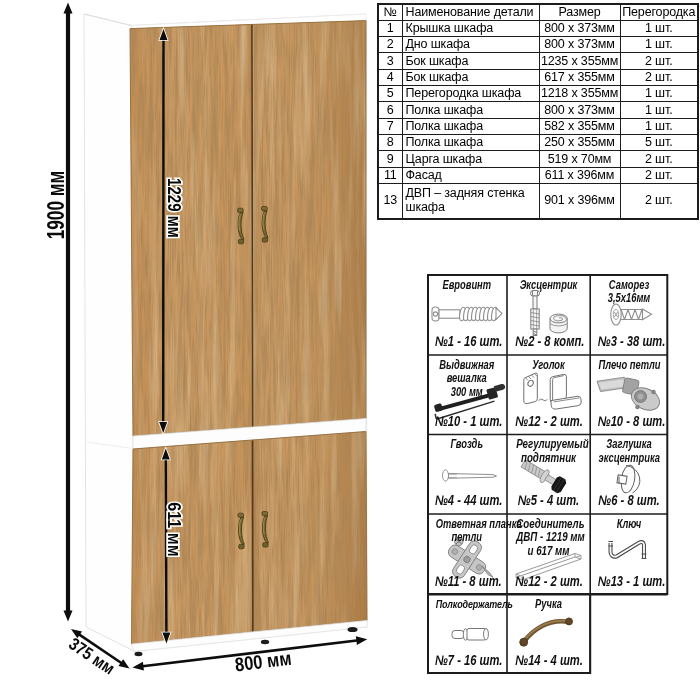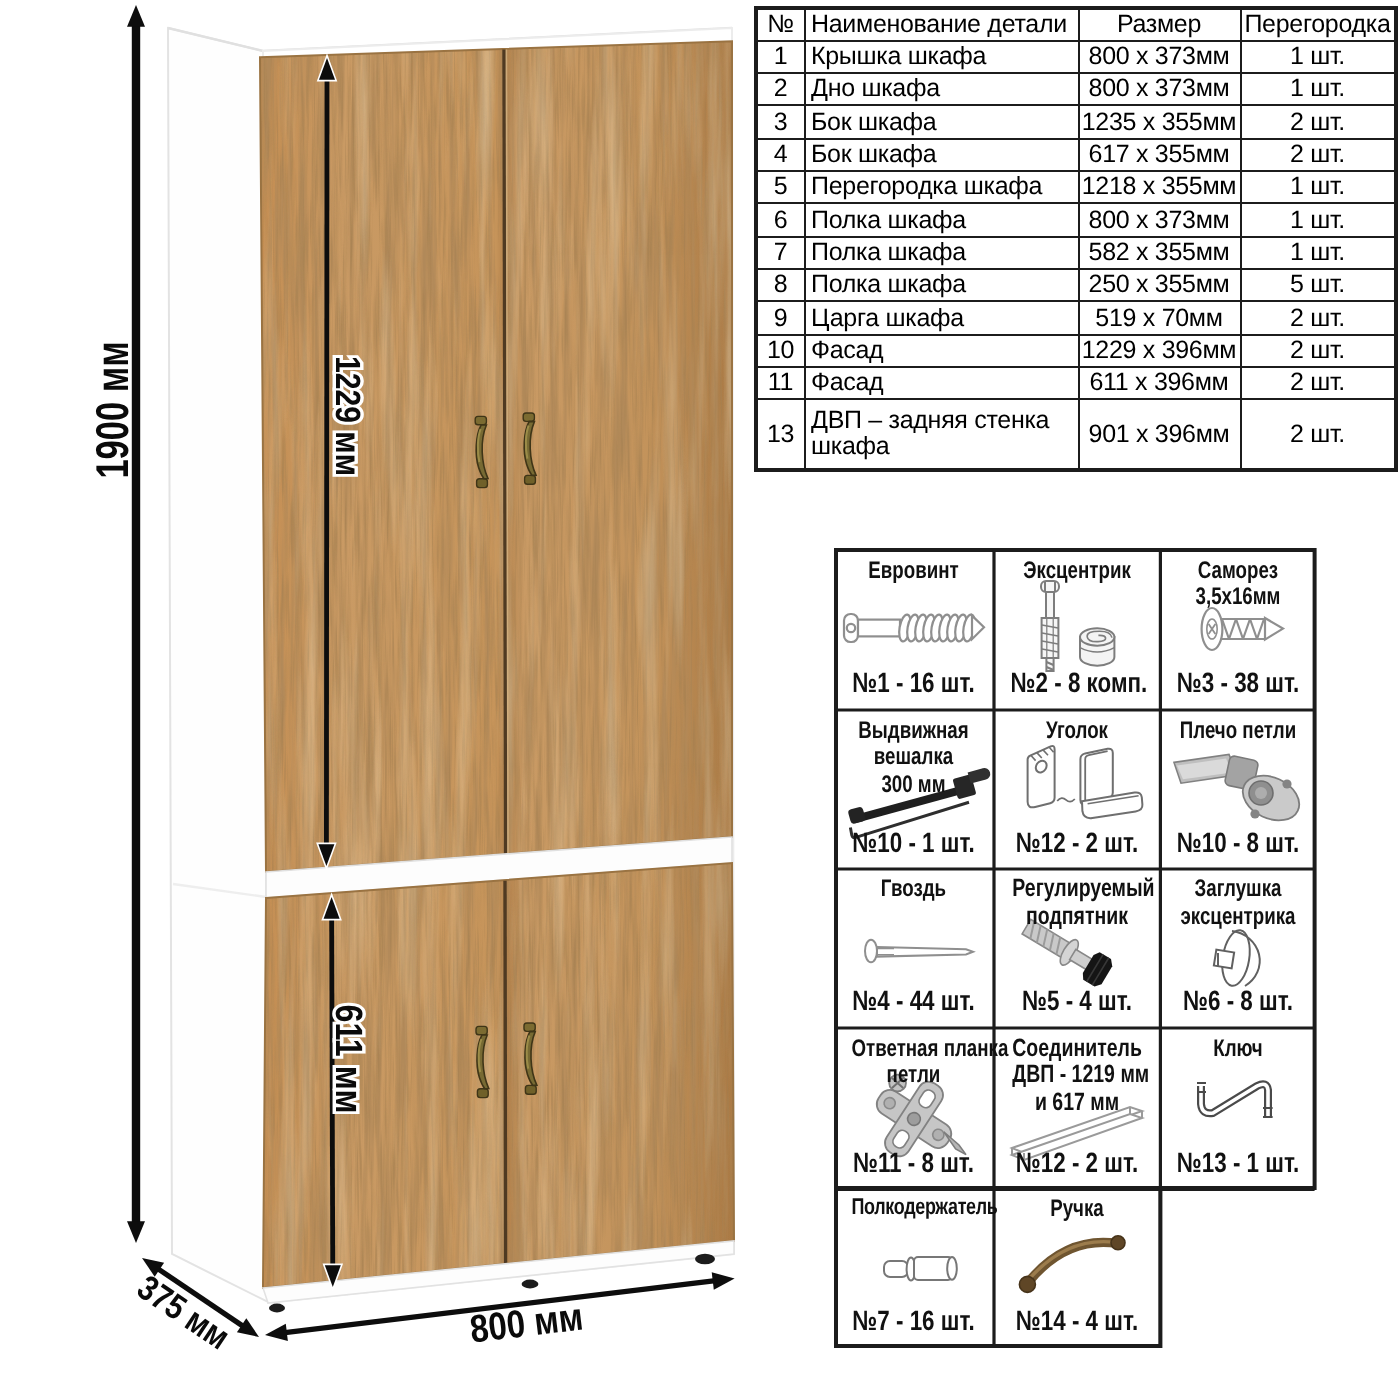--- a/index.html
+++ b/index.html
@@ -4,21 +4,21 @@
 <style>
   html,body{margin:0;padding:0;background:#fff;}
   #page{position:relative;width:700px;height:700px;background:#fff;overflow:hidden;
         font-family:"Liberation Sans",sans-serif;}
   #parts{position:absolute;left:377px;top:3px;border-collapse:collapse;
          font-size:12.5px;color:#000;table-layout:fixed;border:2px solid #1c1c1c;width:320px;}
   #parts .w{white-space:normal;line-height:13.5px;}
   #parts td{border:1px solid #1c1c1c;padding:0 1px 0 3px;overflow:hidden;line-height:13px;
             white-space:nowrap;letter-spacing:-0.15px;}
   #parts .c{text-align:center;padding:0;letter-spacing:-0.15px;}
-  #hw{position:absolute;left:417px;top:274px;width:244px;height:402px;font-weight:bold;}
+  #hw{position:absolute;left:427px;top:274px;width:244px;height:402px;font-weight:bold;font-style:italic;}
   .tt{position:absolute;text-align:center;font-size:12px;line-height:13.5px;color:#111;
       transform:scaleX(0.78);white-space:nowrap;}
   .ct{position:absolute;text-align:center;font-size:14px;color:#111;
       transform:scaleX(0.8);white-space:nowrap;}
 </style>
 </head>
 <body>
 <div id="page">
 
 <svg id="cab" width="400" height="700" style="position:absolute;left:0;top:0" xmlns="http://www.w3.org/2000/svg">
@@ -215,26 +215,20 @@
           <td class="c">250 х 355мм</td>
           <td class="c">5 шт.</td>
         </tr>
   <tr style="height:16.34px">
           <td class="c">9</td>
           <td>Царга шкафа</td>
           <td class="c">519 х 70мм</td>
           <td class="c">2 шт.</td>
         </tr>
   <tr style="height:16.34px">
-          <td class="c">10</td>
-          <td>Фасад</td>
-          <td class="c">1229 х 396мм</td>
-          <td class="c">2 шт.</td>
-        </tr>
-  <tr style="height:16.34px">
           <td class="c">11</td>
           <td>Фасад</td>
           <td class="c">611 х 396мм</td>
           <td class="c">2 шт.</td>
         </tr>
   <tr style="height:35px">
           <td class="c">13</td>
           <td class="w">ДВП – задняя стенка шкафа</td>
           <td class="c">901 х 396мм</td>
           <td class="c">2 шт.</td>

